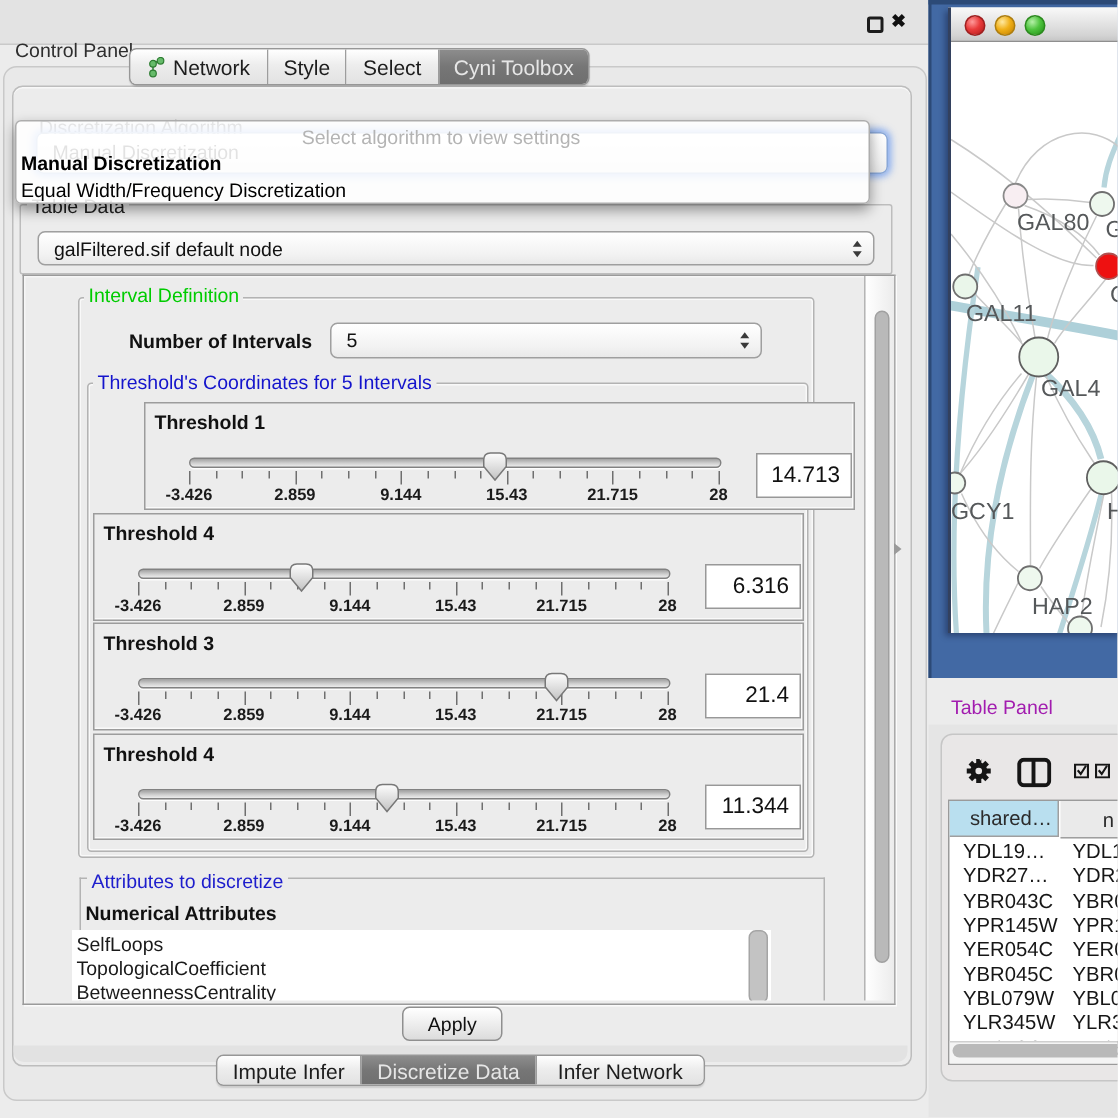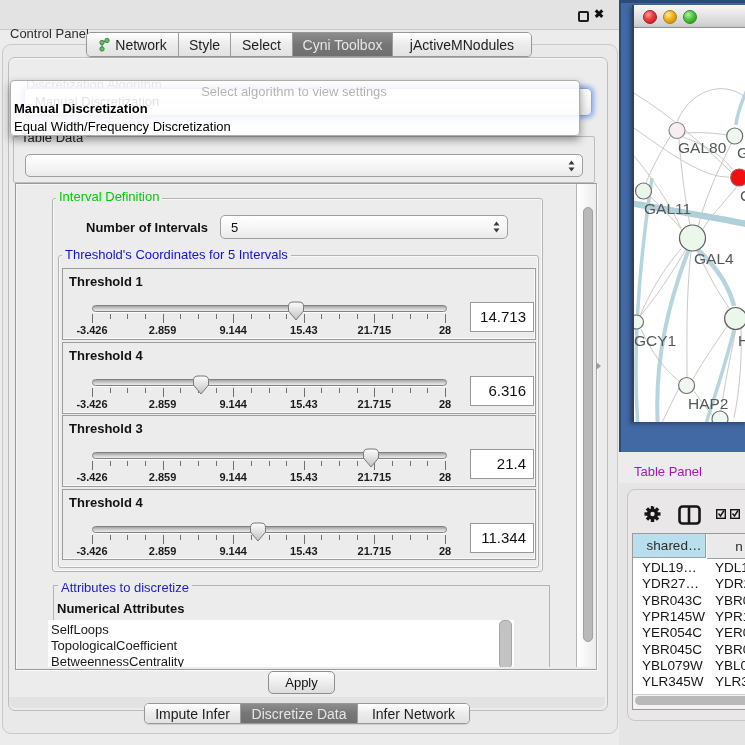--- a/index.html
+++ b/index.html
@@ -67,36 +67,36 @@
     <svg width="13" height="14" viewBox="0 0 13 14" style="margin-right:4px;">
       <line x1="4" y1="4" x2="9" y2="2.5" stroke="#2e7d32" stroke-width="1"></line>
       <line x1="4" y1="4" x2="4" y2="10" stroke="#2e7d32" stroke-width="1"></line>
       <circle cx="9" cy="2.5" r="2.2" fill="#66bb6a" stroke="#2e7d32" stroke-width="0.8"></circle>
       <circle cx="4" cy="4.5" r="2.2" fill="#66bb6a" stroke="#2e7d32" stroke-width="0.8"></circle>
       <circle cx="4" cy="11" r="2.2" fill="#66bb6a" stroke="#2e7d32" stroke-width="0.8"></circle>
     </svg>Network</div>
   <div class="s" style="width:51px;">Style</div>
   <div class="s" style="width:61px;">Select</div>
   <div class="s sel" style="width:99px;">Cyni Toolbox</div>
-  <div class="s" style="width:138px;">jActiveMNodules</div>
 </div>
 
 <div class="abs" style="left:26px;top:77px;font-size:13px;color:#2e2e2e;">Discretization Algorithm</div>
 <div class="abs combo" style="left:24px;top:88px;width:566px;height:26px;border-color:#8aa8d8;box-shadow:0 0 5px 2px rgba(100,150,240,0.75);">
     <span style="position:absolute;left:10px;top:5px;font-size:13px;color:#222;">Manual Discretization</span>
   </div>
 
 <div class="abs" style="z-index:30;left:10px;top:80px;width:568px;height:54px;background:rgba(255,255,255,0.87);border:1px solid #adadad;border-radius:4px;box-shadow:0 4px 9px rgba(0,0,0,0.4);"></div>
 <div class="abs" style="z-index:31;left:10px;top:84px;width:568px;height:16px;font-size:13px;color:#b4b4b4;text-align:center;">Select algorithm to view settings</div>
 <div class="abs" style="z-index:31;left:14px;top:101px;font-size:13px;font-weight:bold;color:#000;">Manual Discretization</div>
 <div class="abs" style="z-index:31;left:14px;top:119px;font-size:13px;color:#000;">Equal Width/Frequency Discretization</div>
 
 <div class="abs" style="left:13px;top:136px;width:580px;height:45px;border:1px solid #bdbdbd;border-radius:2px;"></div>
 <div class="abs" style="left:18px;top:130px;background:#ececec;padding:0 3px;font-size:13px;color:#222;">Table Data</div>
 <div class="abs combo" style="left:25px;top:154px;width:556px;height:21px;">
+  <span class="cv">galFiltered.sif default node</span>
   <svg class="steppersvg" width="7" height="12" viewBox="0 0 7 12">
       <path d="M0.5,4.5 L3.5,0.5 L6.5,4.5 Z" fill="#3a3a3a"></path>
       <path d="M0.5,7.5 L3.5,11.5 L6.5,7.5 Z" fill="#3a3a3a"></path>
     </svg>
 </div>
 
 <div class="abs" style="left:15px;top:183px;width:580px;height:485px;border:1px solid #9a9a9a;border-right-color:#aaa;box-shadow:1px 1px 0 #fbfbfb, inset 1px 1px 0 #f6f6f6;"></div>
 
 <div class="abs" style="left:576px;top:184px;width:18px;height:483px;background:linear-gradient(to right,#ffffff,#ededed);border-left:1px solid #b5b5b5;"></div>
 <div class="abs" style="left:583px;top:207px;width:8px;height:433px;background:#b9b9b9;border:1px solid #a0a0a0;border-radius:5px;"></div>
@@ -108,21 +108,21 @@
   <span class="cv">5</span>
     <svg class="steppersvg" width="7" height="12" viewBox="0 0 7 12">
       <path d="M0.5,4.5 L3.5,0.5 L6.5,4.5 Z" fill="#3a3a3a"></path>
       <path d="M0.5,7.5 L3.5,11.5 L6.5,7.5 Z" fill="#3a3a3a"></path>
     </svg>
 </div>
 
 <div class="abs groupbox" style="left:58px;top:255px;width:479px;height:311px;"></div>
 <div class="abs grouptitle" style="left:62px;top:248px;color:#1414cc;">Threshold's Coordinates for 5 Intervals</div>
 
-<div id="tb1" class="tbox" style="top:268px;height:70px;">
+<div id="tb1" class="tbox" style="top:268px;height:70px;margin-left:34px;">
     <div class="tl">Threshold 1</div>
     <div class="track"></div>
     <div class="tick mj" style="left:29.0px;"></div>
     <div class="tick" style="left:46.6px;"></div>
     <div class="tick" style="left:64.3px;"></div>
     <div class="tick" style="left:82.0px;"></div>
     <div class="tick mj" style="left:99.6px;"></div>
     <div class="tick" style="left:117.2px;"></div>
     <div class="tick" style="left:134.9px;"></div>
     <div class="tick" style="left:152.6px;"></div>

